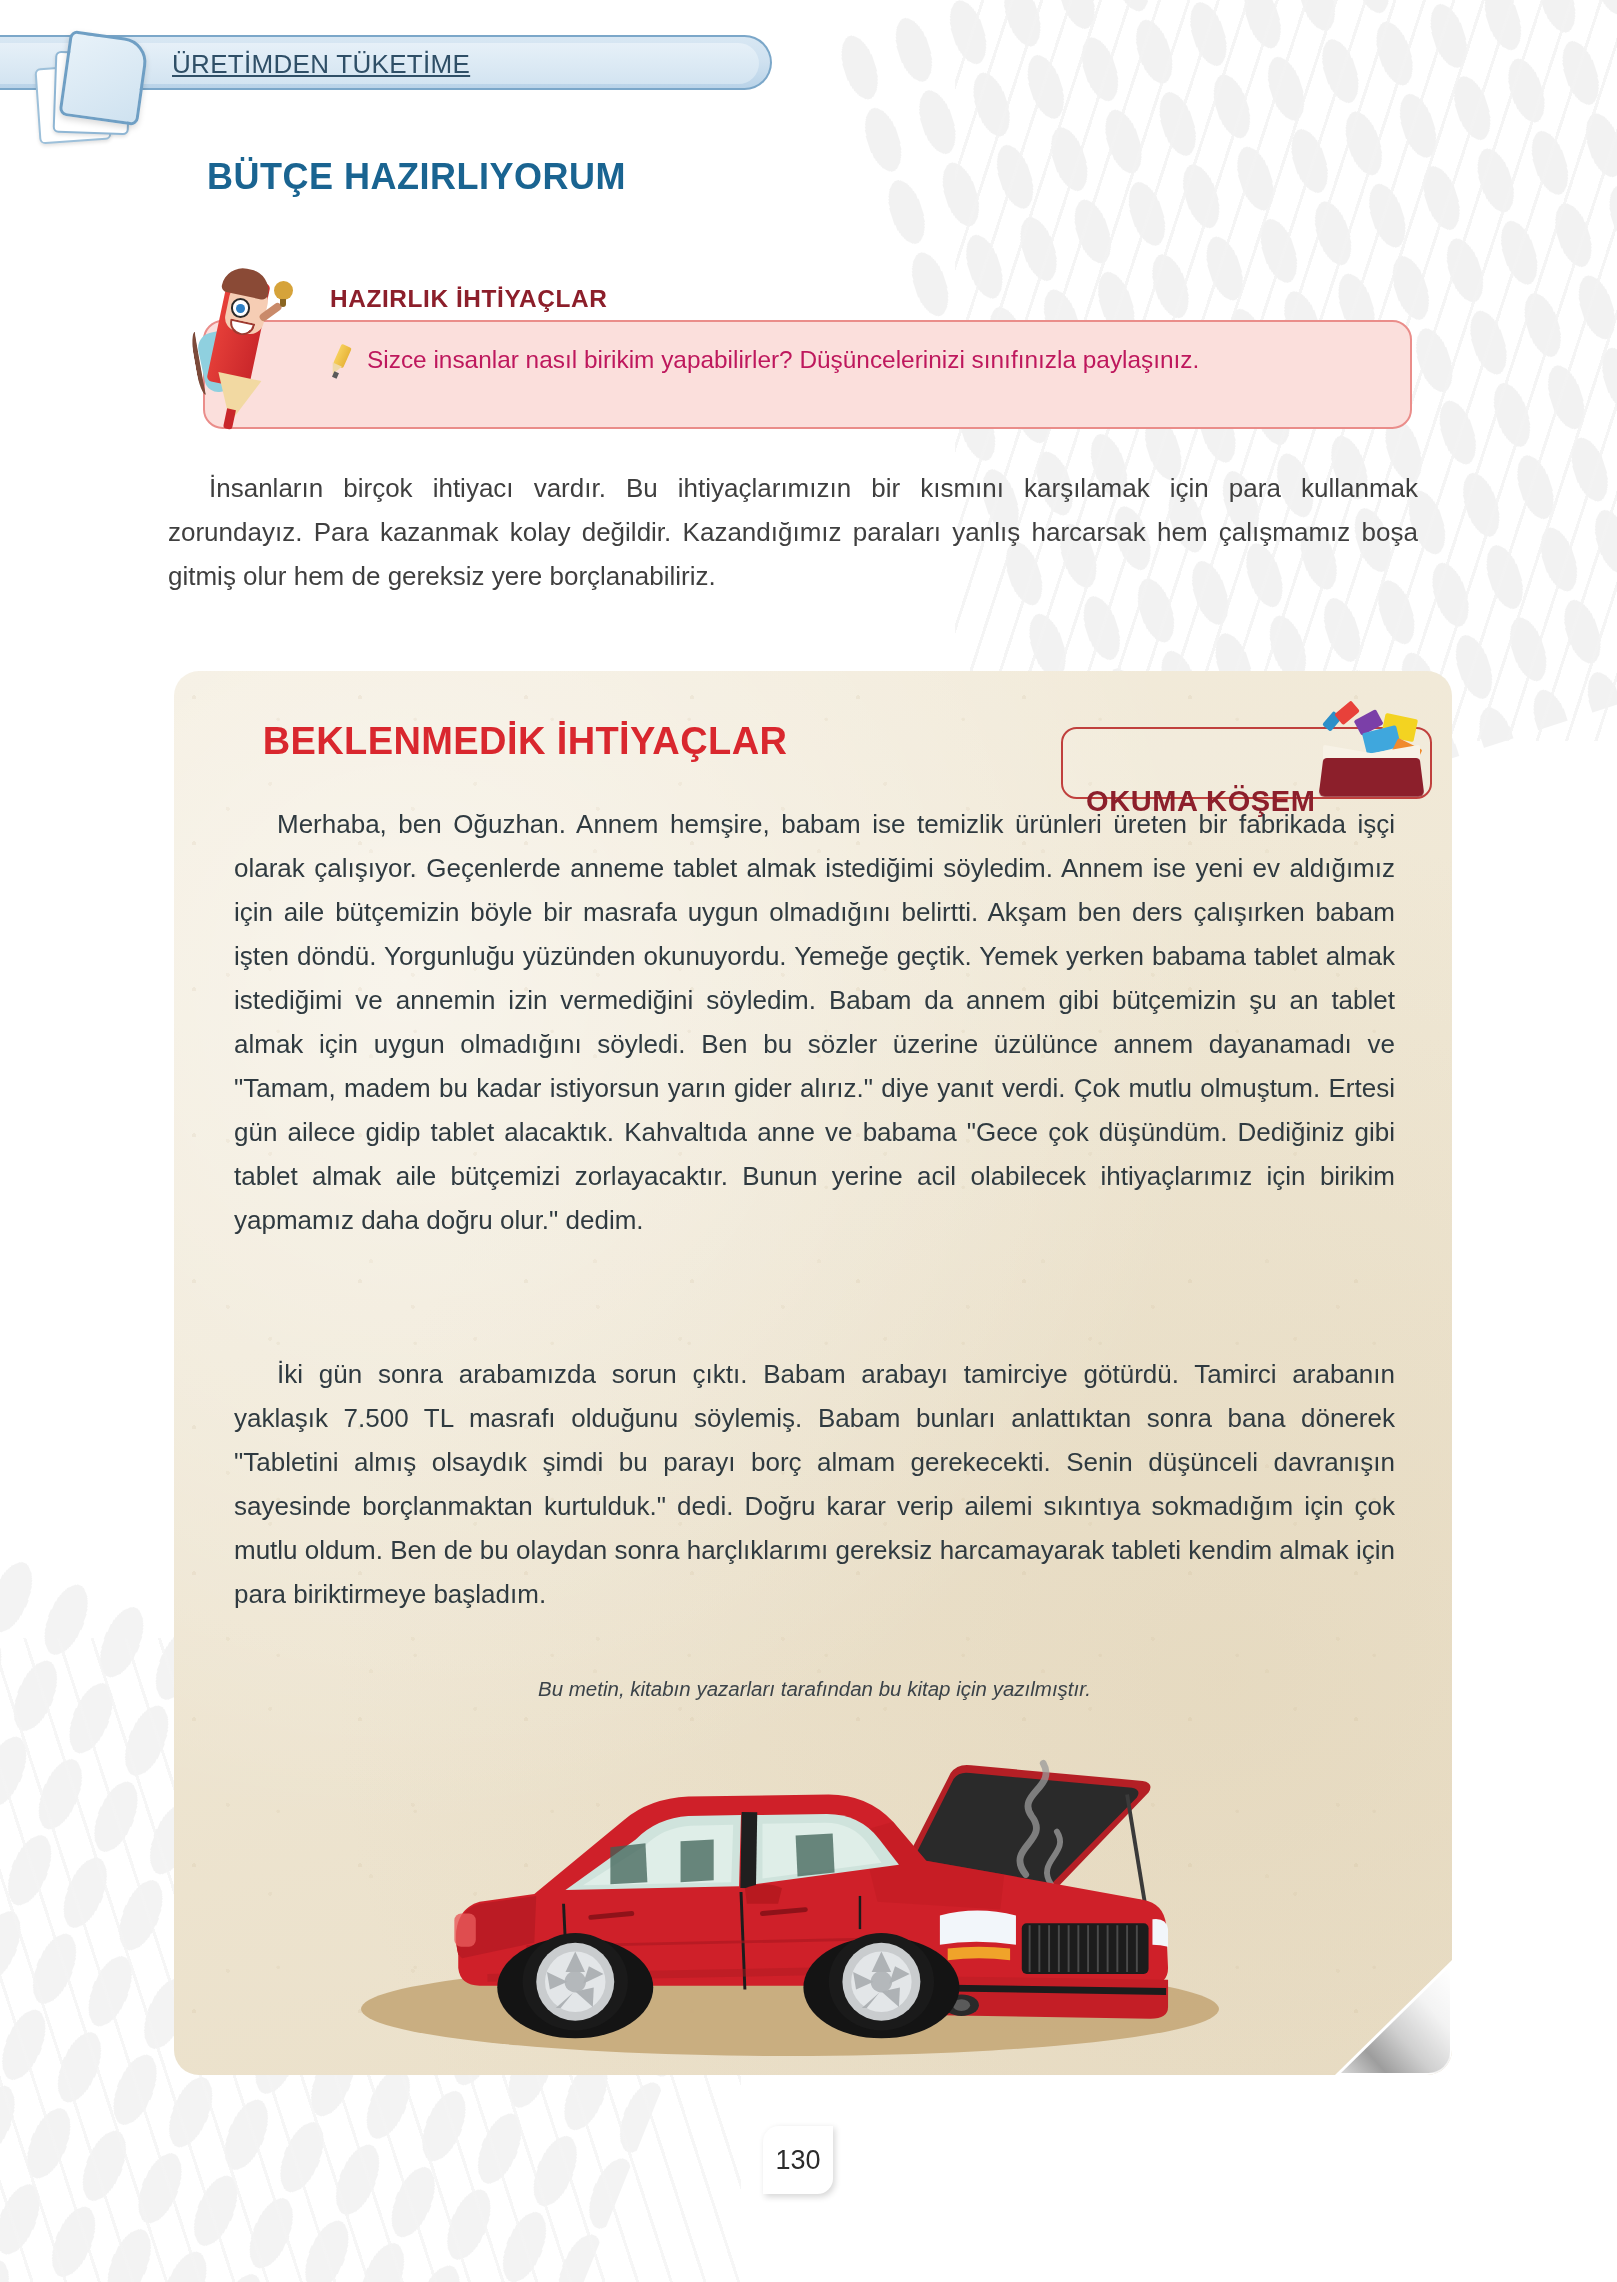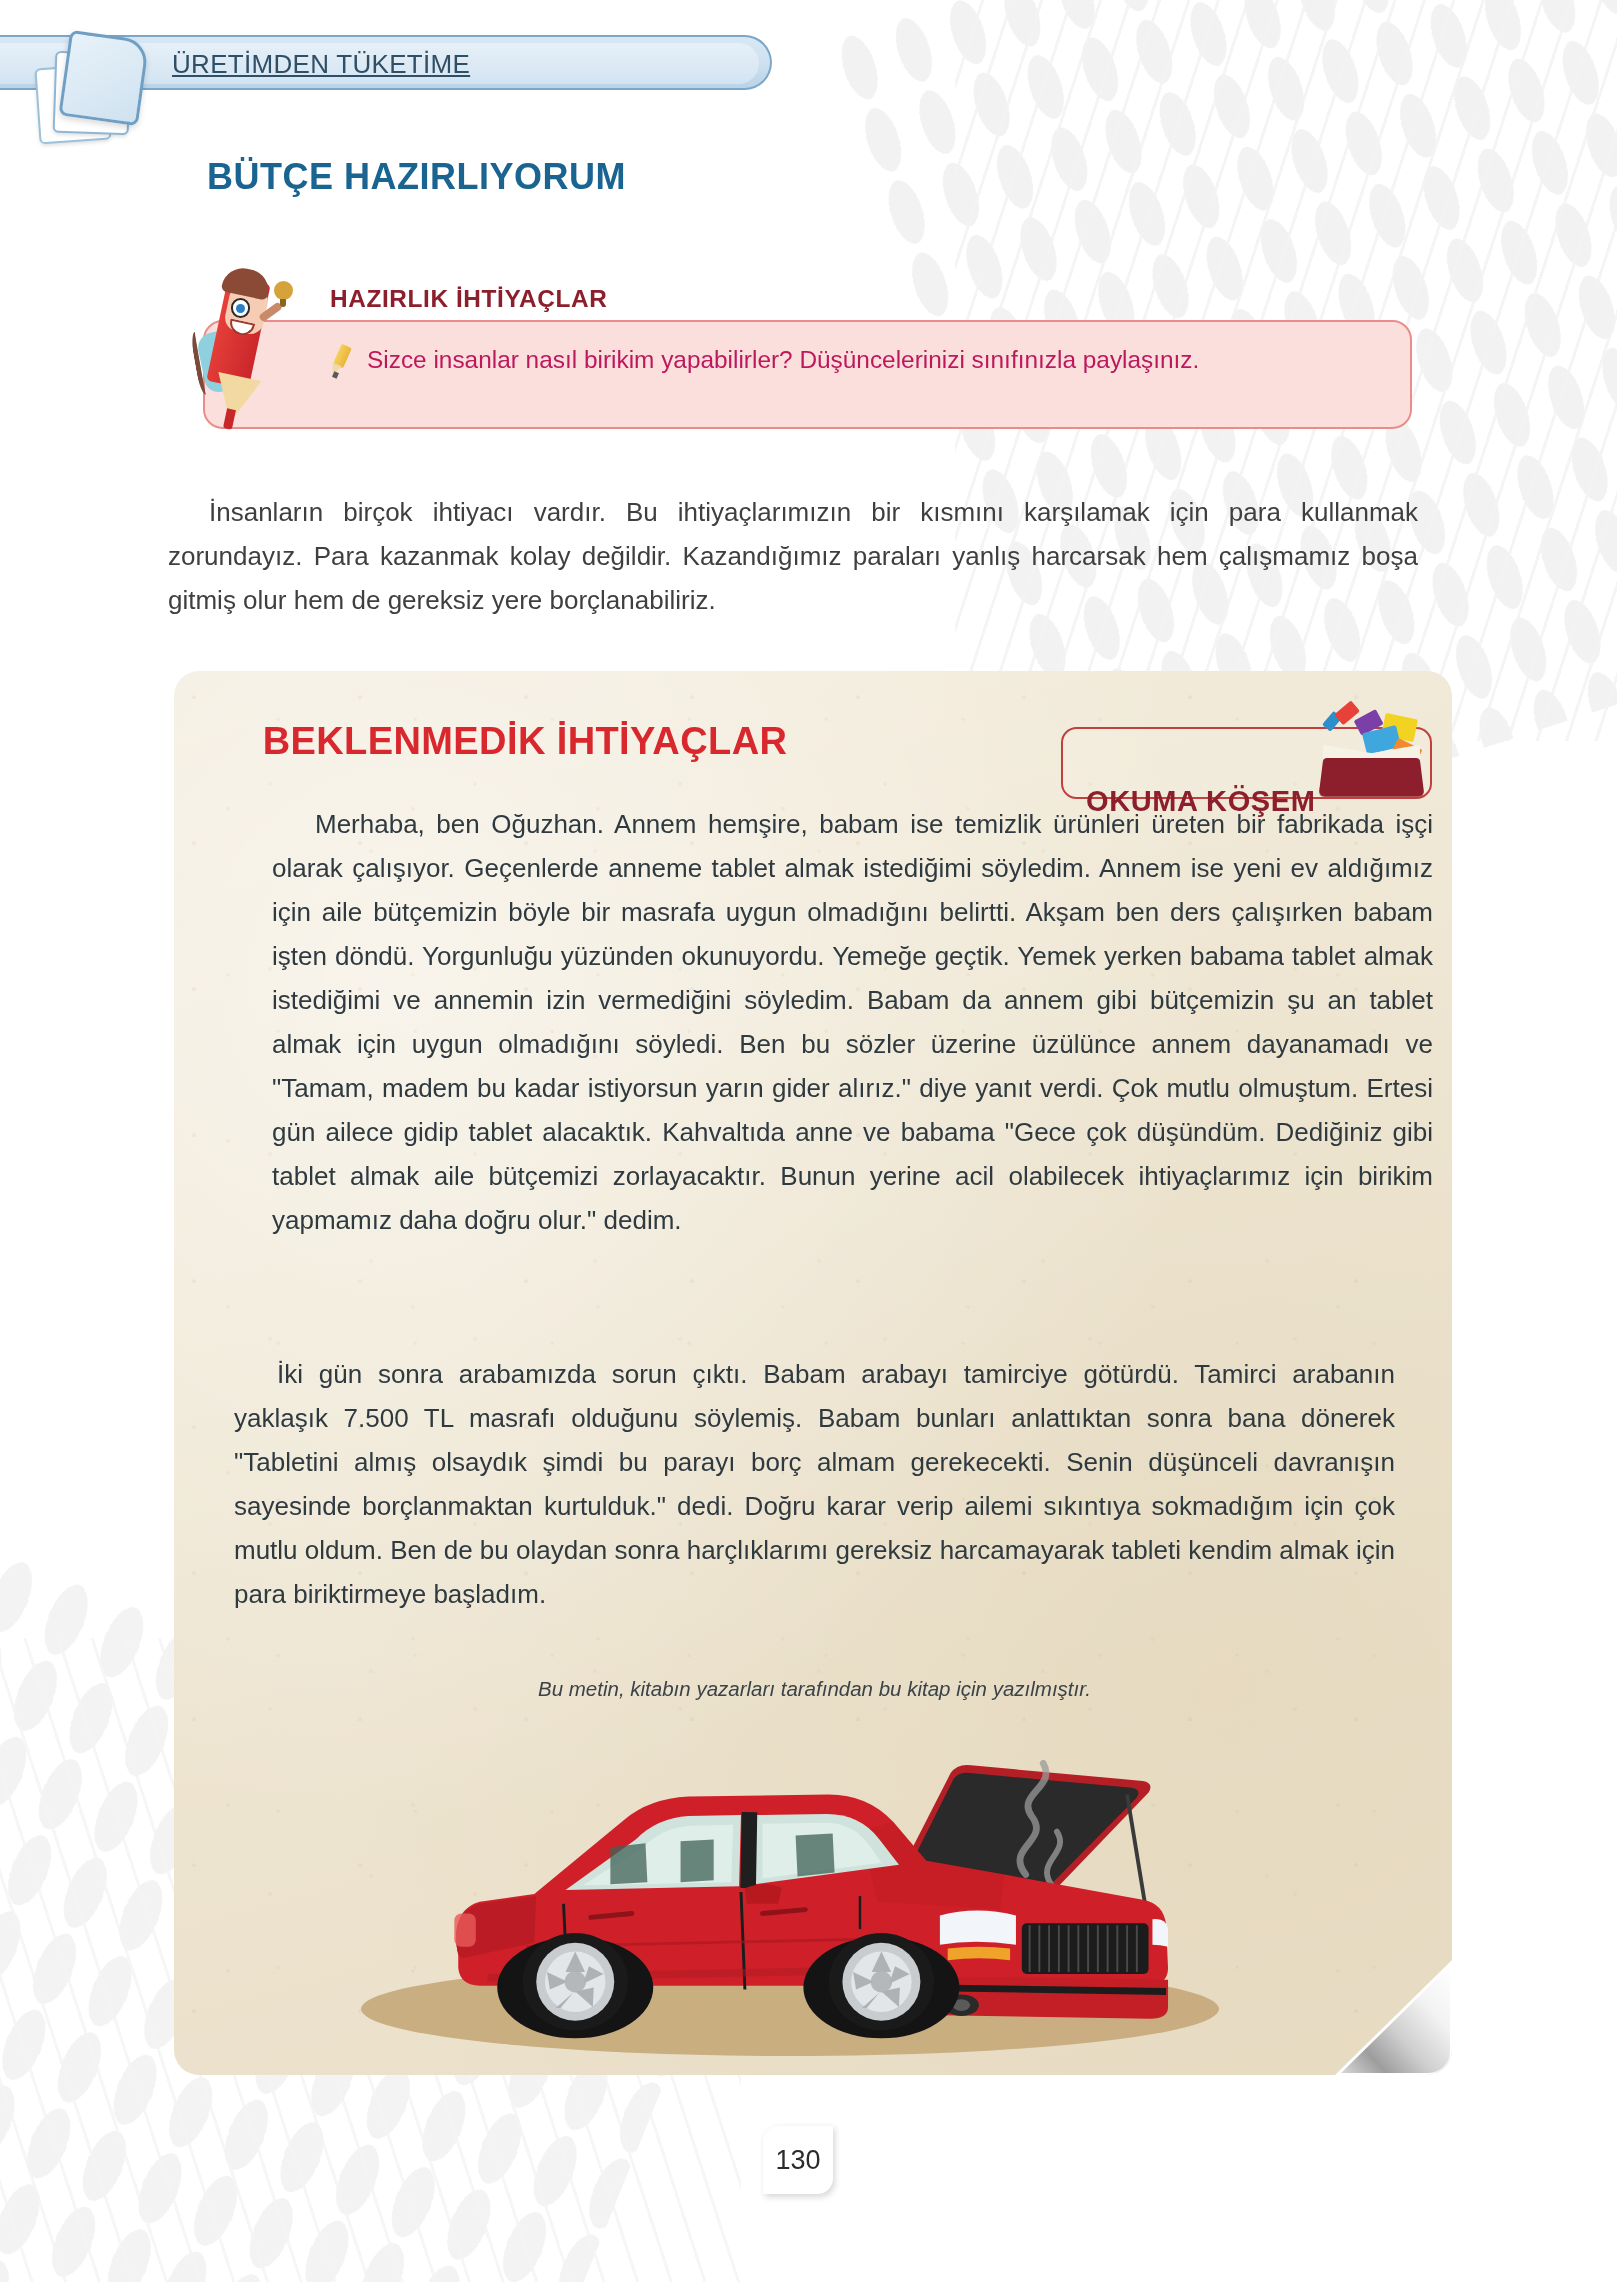--- a/index.html
+++ b/index.html
@@ -322,21 +322,20 @@
     position: absolute;
     left: 168px; top: 466px;
     width: 1250px;
     font-size: 26px;
     line-height: 44px;
     color: #3f3f3f;
     text-align: justify;
     text-indent: 41px;
     font-family: "Liberation Sans Narrow", "Liberation Sans", sans-serif;
     z-index: 4;
-    margin-top: 24px;
   }
 
   
   .reading-card {
     position: absolute;
     left: 174px; top: 671px;
     width: 1278px; height: 1404px;
     border-radius: 25px;
     background:
       radial-gradient(ellipse at 18% 22%, rgba(255,255,255,.5) 0%, rgba(255,255,255,0) 55%),
@@ -430,21 +429,21 @@
     position: absolute;
     left: 60px;
     width: 1161px;
     font-size: 26px;
     line-height: 44px;
     color: #2f3a40;
     text-align: justify;
     text-indent: 43px;
     font-family: "Liberation Sans Narrow", "Liberation Sans", sans-serif;
   }
-  .story-p1 { top: 131px; margin-left: 38px; }
+  .story-p1 { top: 131px; }
   .story-p2 { top: 681px; }
   .story-source {
     position: absolute;
     left: 60px; top: 1006px;
     width: 1161px;
     text-align: center;
     font-size: 20.5px;
     font-style: italic;
     color: #3b4349;
     font-family: "Liberation Sans Narrow", "Liberation Sans", sans-serif;

